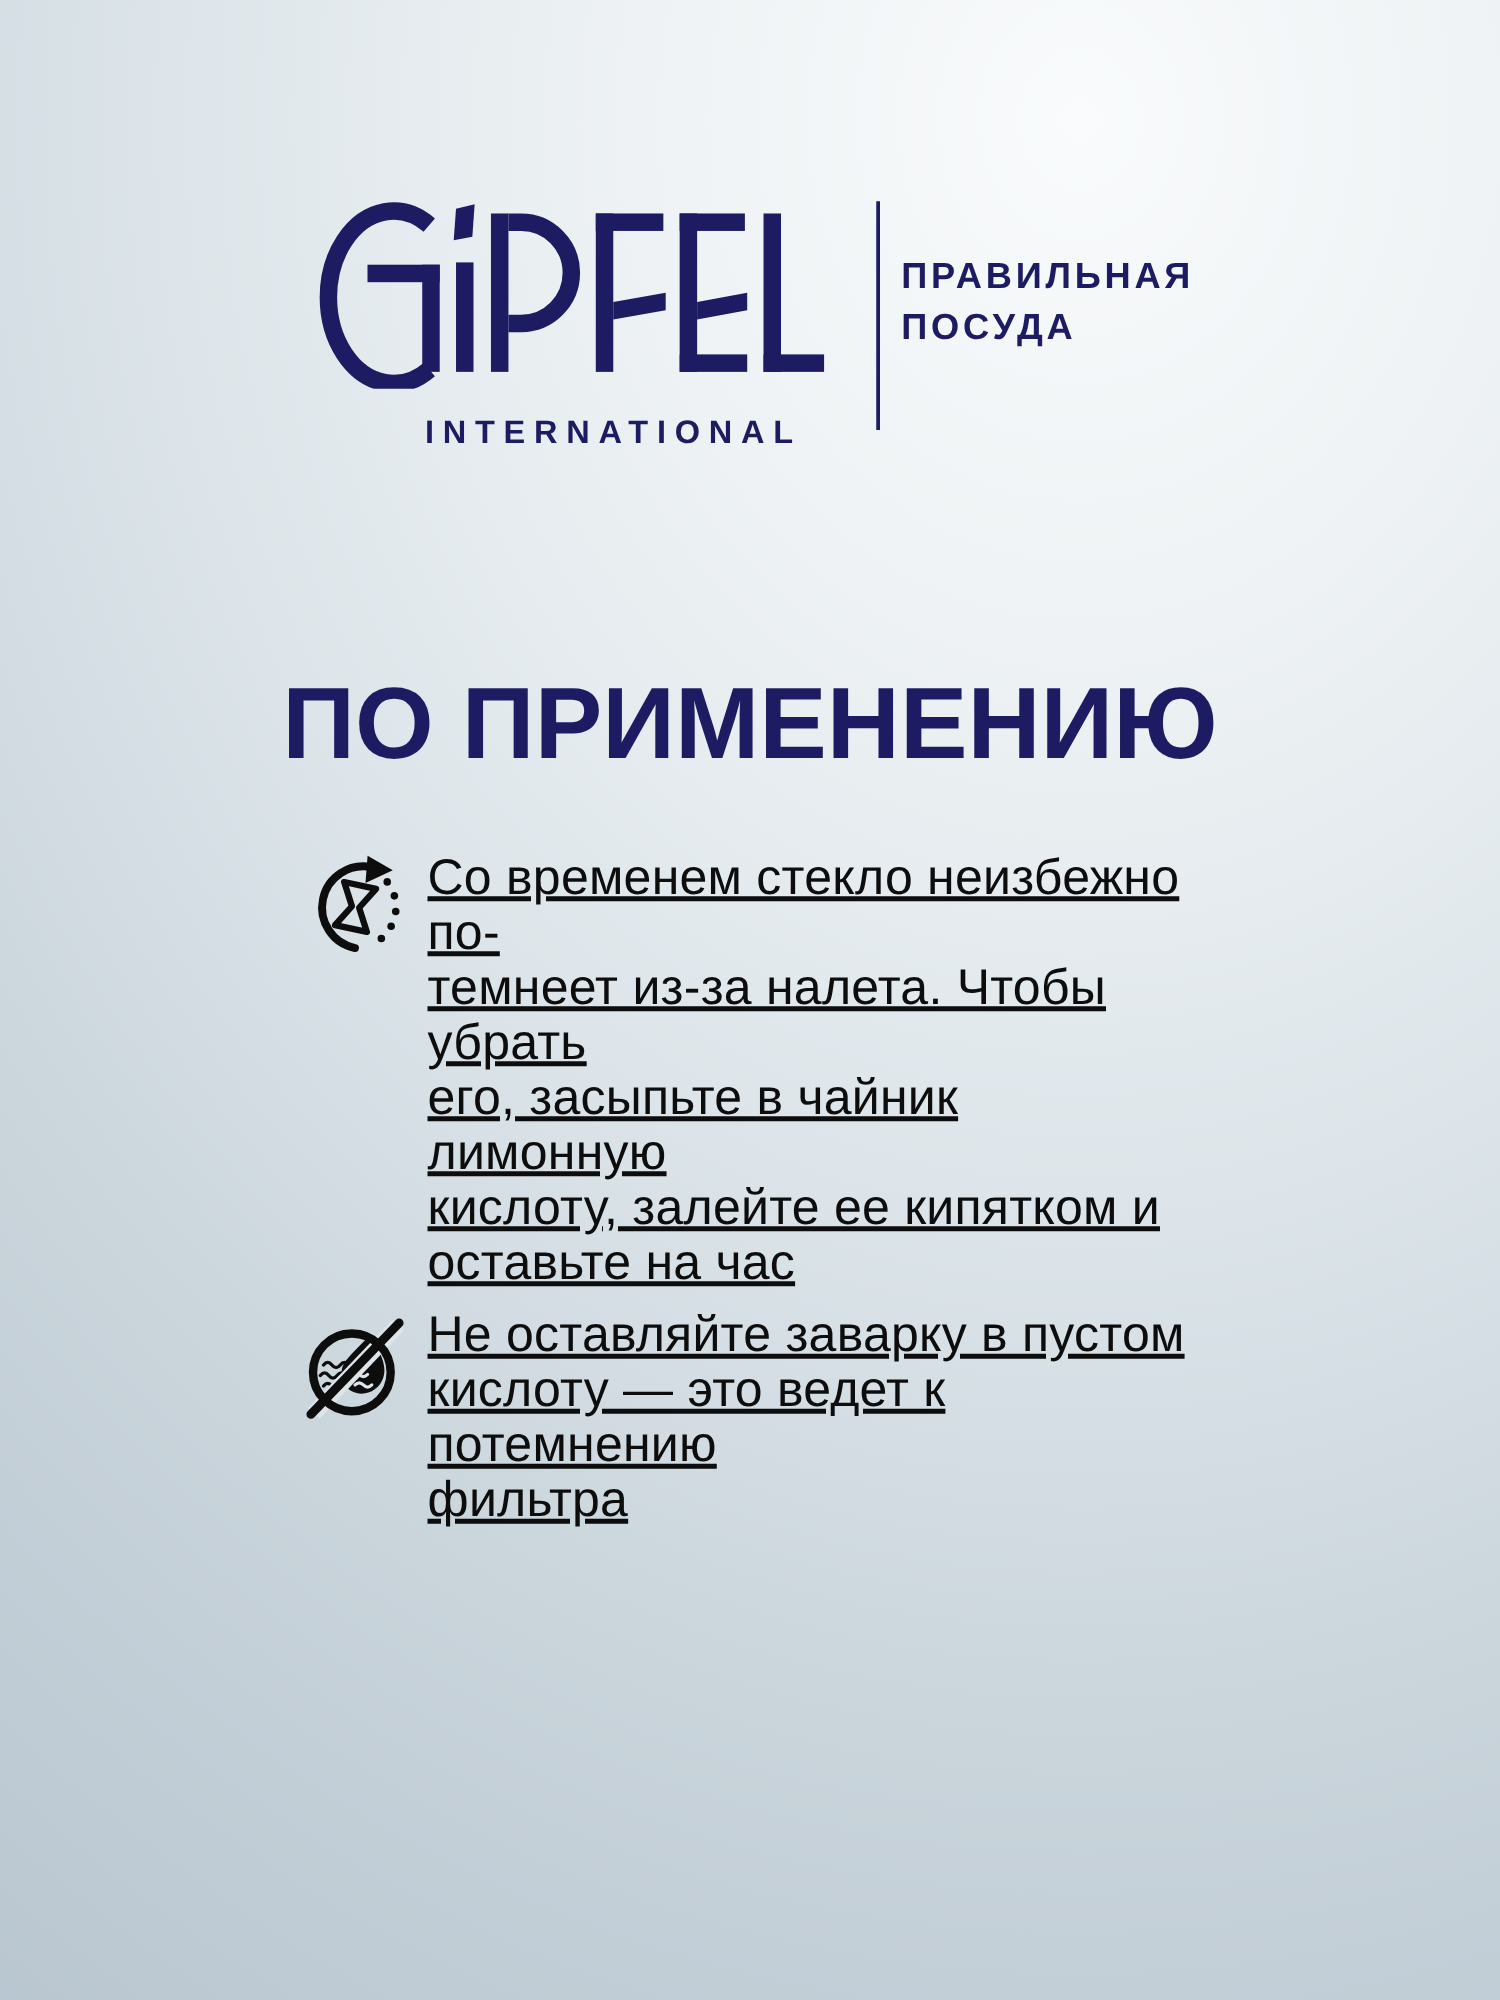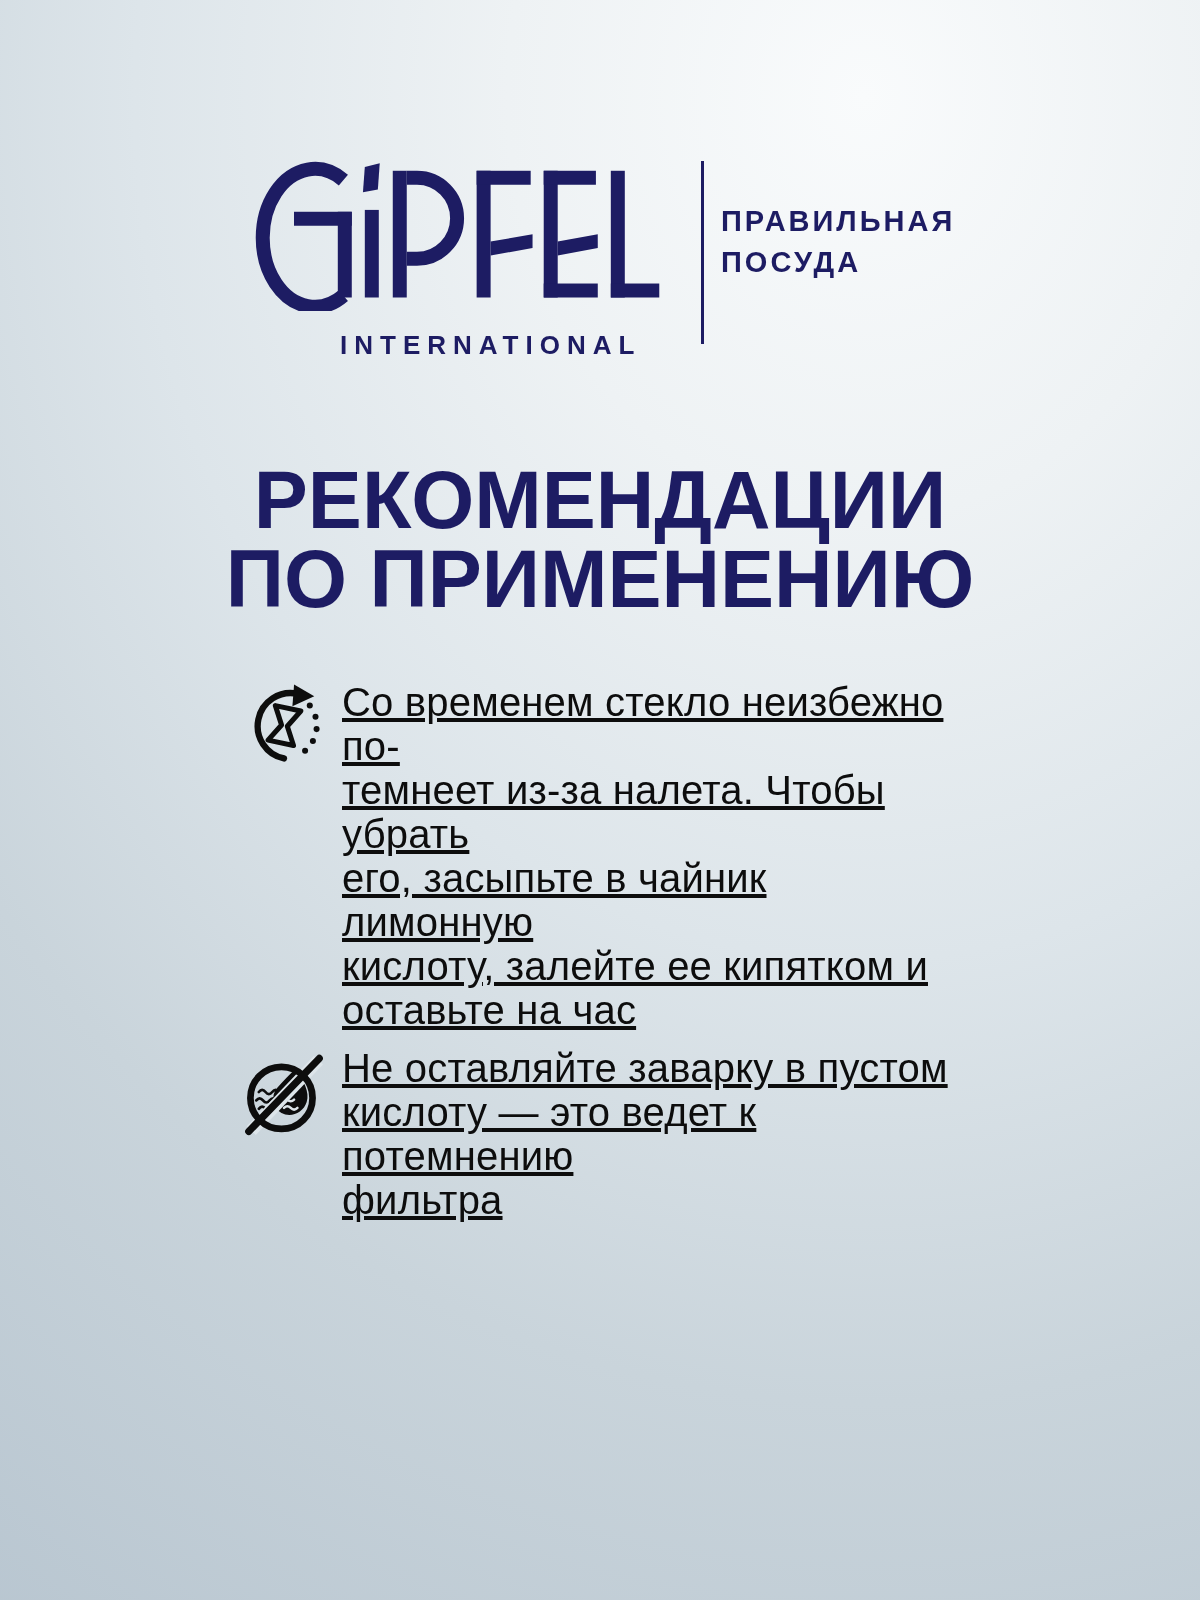--- a/index.html
+++ b/index.html
@@ -95,21 +95,21 @@
   </div>
 
   <div class="brand-divider"></div>
 
   <div class="tagline">
     <div>ПРАВИЛЬНАЯ</div>
     <div>ПОСУДА</div>
   </div>
 
   <h1 class="heading">
-    <span>РЕКОМЕНДАЦИИ</span><br>
+    <br>
     <span>ПО ПРИМЕНЕНИЮ</span>
   </h1>
 
   <div class="tips">
 
     <div class="tip">
       <div class="tip-icon">
         <svg width="84" height="88" viewBox="0 0 100 100" aria-hidden="true">
 
           <path d="M 66 14 A 39 39 0 1 0 50 91" fill="none" stroke="currentColor" stroke-width="7.5" stroke-linecap="round"></path>

